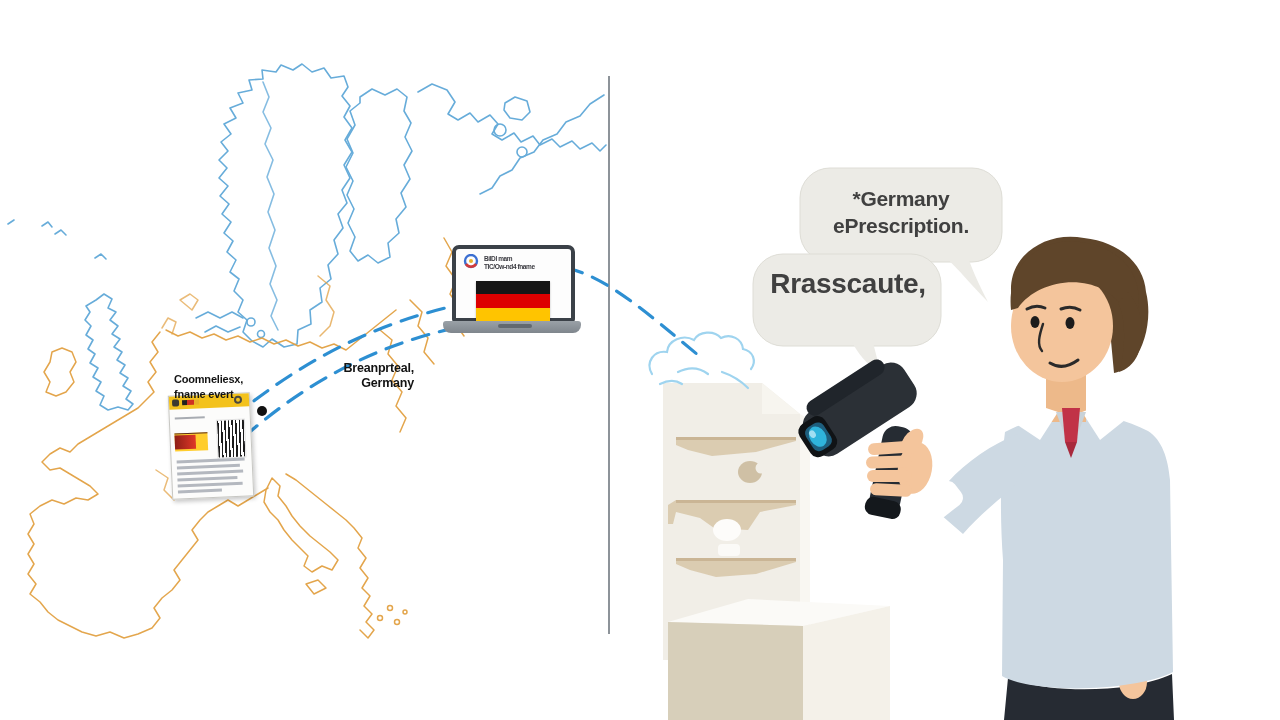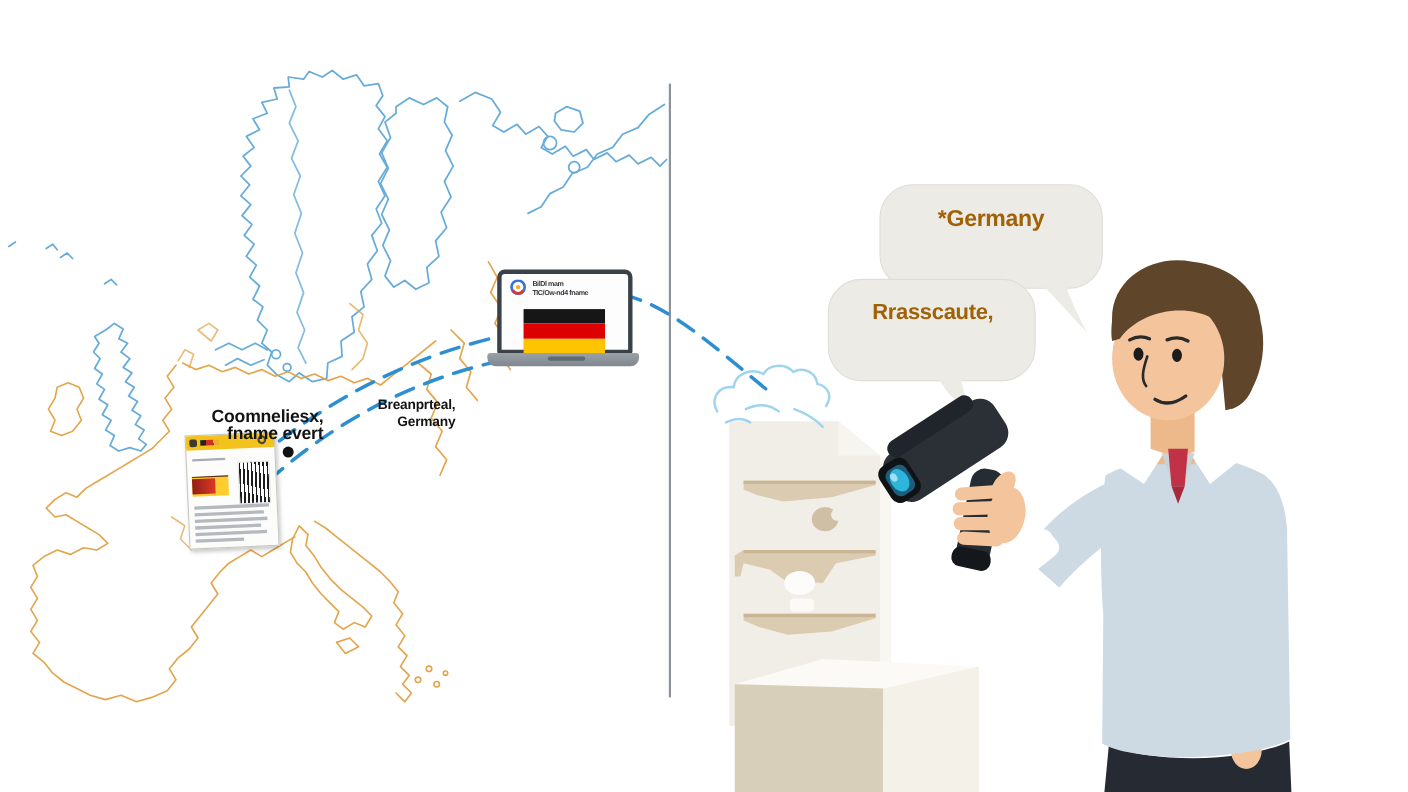--- a/index.html
+++ b/index.html
@@ -3,21 +3,21 @@
 <meta charset="utf-8">
 <style>
   html,body{margin:0;padding:0;background:#ffffff;}
   .scene{position:relative;width:1280px;height:720px;background:#ffffff;overflow:hidden;
          font-family:"Liberation Sans",sans-serif;}
   .abs{position:absolute;}
   svg{display:block;}
 
   
   .map-label{position:absolute;color:#131313;font-weight:700;letter-spacing:-0.2px;}
-  .lbl-doc{left:174px;top:372px;width:120px;font-size:16px;line-height:15px;text-align:right;}
+  .lbl-doc{left:174px;top:372px;width:120px;font-size:11px;line-height:15px;text-align:left;}
   .lbl-route{left:314px;top:361px;width:100px;font-size:12.5px;line-height:15px;text-align:right;}
 
   
   .laptop{left:452px;top:245px;width:123px;height:77px;background:#fdfdfd;
           border:4px solid #3b4148;border-radius:7px 7px 3px 3px;box-sizing:border-box;}
   .laptop-logo{position:absolute;left:7px;top:5px;width:16px;height:18px;}
   .laptop-line{position:absolute;left:28px;color:#3a3a40;font-size:6.5px;line-height:8px;
                font-weight:700;letter-spacing:-0.4px;white-space:nowrap;}
   .laptop-line.l1{top:6px;}
   .laptop-line.l2{top:14px;font-weight:600;}
@@ -40,23 +40,23 @@
   .doc-barcode{position:absolute;right:5px;top:25px;width:27px;height:37px;background:#ffffff;
        border:1px solid #e2e2e2;
        background-image:repeating-linear-gradient(90deg,#1c1c1c 0 1.5px,#ffffff 1.5px 3.6px);}
   .doc-flagblock{position:absolute;left:4px;top:37px;width:33px;height:17px;background:#ffcd2d;
        border-top:1.5px solid #5a2c1c;}
   .doc-flagred{position:absolute;left:0;top:1px;width:21px;height:14px;
        background:linear-gradient(90deg,#8f1f16,#e03727);}
   .doc-line{position:absolute;left:5px;height:2.6px;background:#b4b8bf;}
 
   
-  .bubble-text{position:absolute;color:#a16207;font-weight:700;text-align:center;letter-spacing:-0.3px;}
+  .bubble-text{position:absolute;color:#404040;font-weight:700;text-align:center;letter-spacing:-0.3px;}
   .bt-top{left:802px;top:185px;width:198px;font-size:21px;line-height:27px;}
-  .bt-bottom{left:756px;top:271px;width:184px;font-size:20px;line-height:26px;}
+  .bt-bottom{left:756px;top:271px;width:184px;font-size:28px;line-height:26px;}
 </style>
 </head>
 <body>
 
 <div class="scene">
 
   <svg class="abs" style="left:0;top:0" width="1280" height="720" viewBox="0 0 1280 720">
 
     <g fill="none" stroke="#5fa8d8" stroke-width="1.6" stroke-linecap="round" stroke-linejoin="round" opacity="0.95">
 
@@ -209,20 +209,21 @@
       <rect x="800" y="168" width="202" height="94" rx="30"></rect>
       <path d="M938,250 C958,268 972,286 988,302 C977,281 970,265 966,250Z" stroke="none"></path>
     </g>
     <g fill="#ecebe6" stroke="#deddd6" stroke-width="1">
       <rect x="753" y="254" width="188" height="92" rx="30"></rect>
       <path d="M850,338 C858,354 866,364 880,372 C878,360 874,348 872,338Z" stroke="none"></path>
     </g>
   </svg>
   <div class="bubble-text bt-top">
     <div>*Germany</div>
+    <div>ePrescription.</div>
   </div>
   <div class="bubble-text bt-bottom">
     <div>Rrasscaute,</div>
   </div>
 
   <svg class="abs" style="left:780px;top:220px" width="420" height="500" viewBox="780 220 420 500">
 
     <path fill="#262b33" d="M1008,678 C1040,690 1090,692 1130,686 C1146,683 1162,679 1172,674 L1174,720 L1004,720Z"></path>
 
     <ellipse cx="1133" cy="682" rx="14" ry="17" fill="#f4c59c"></ellipse>

